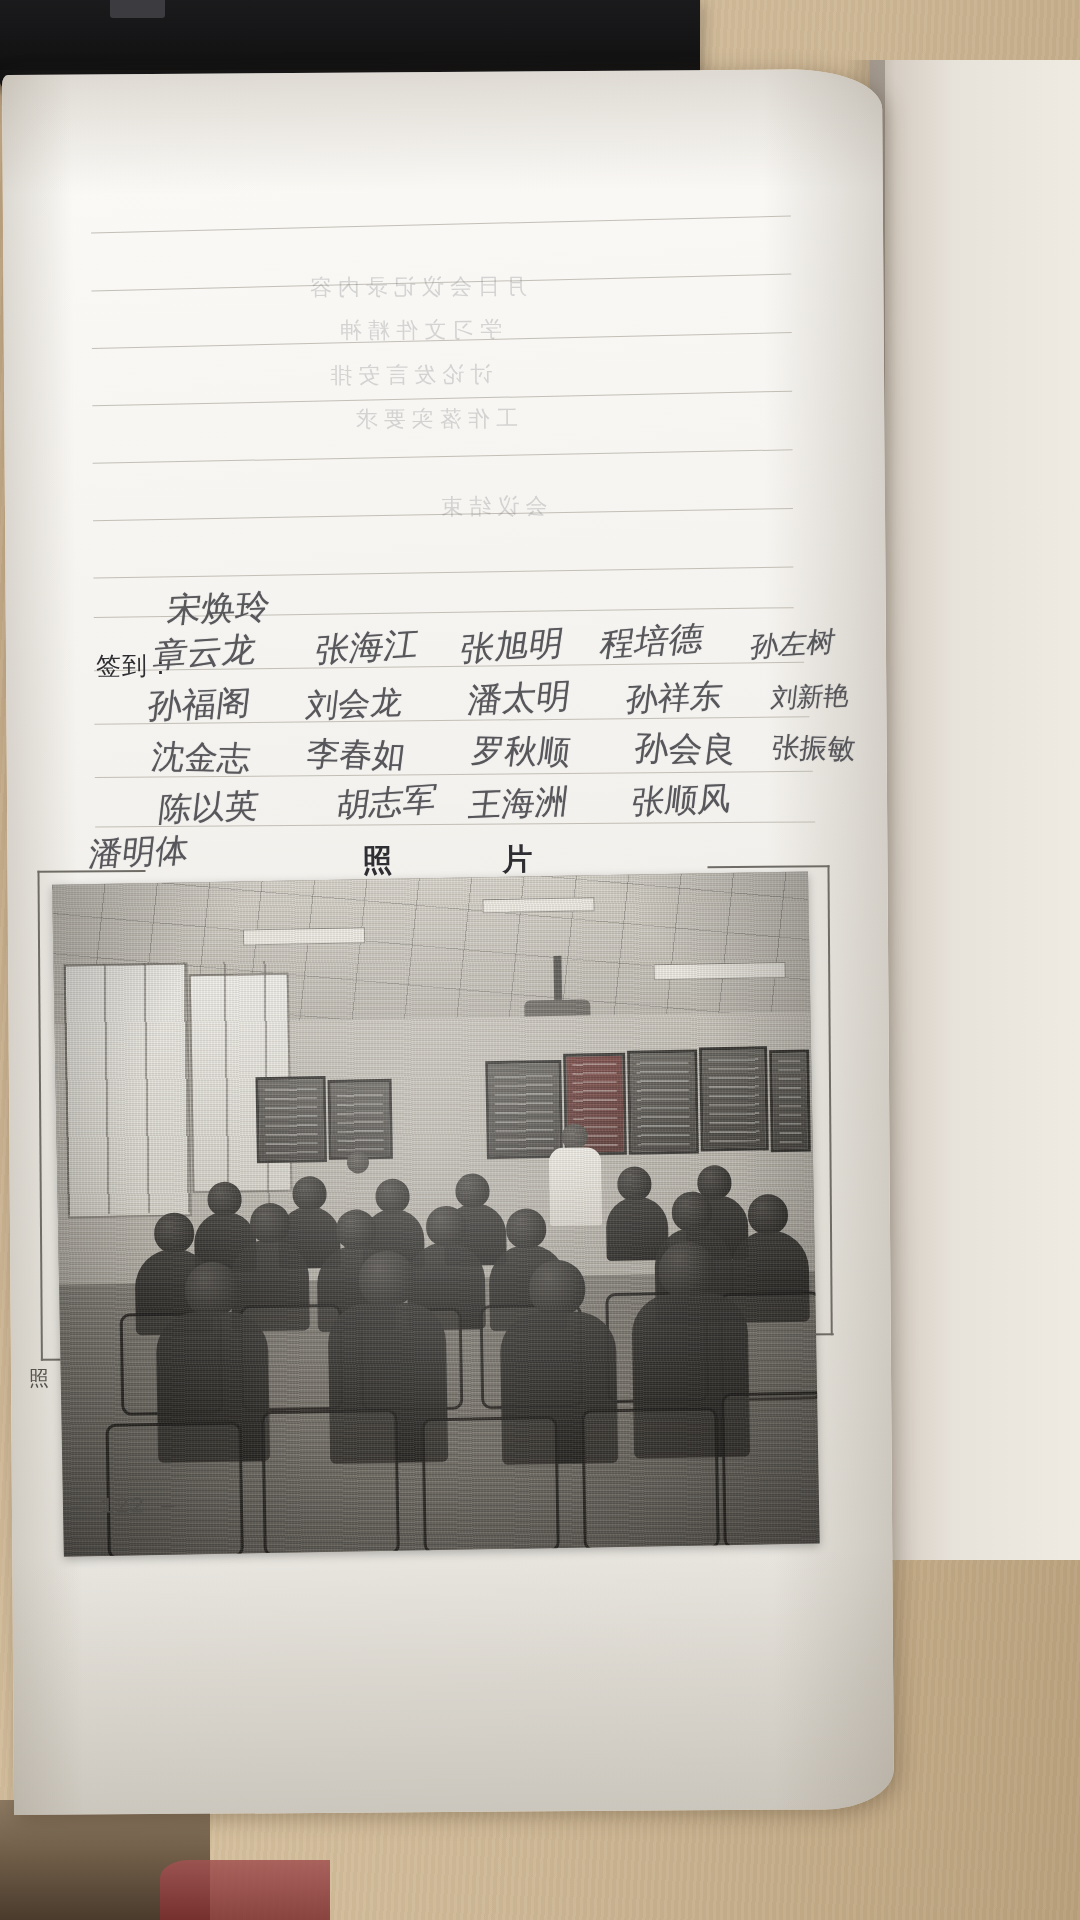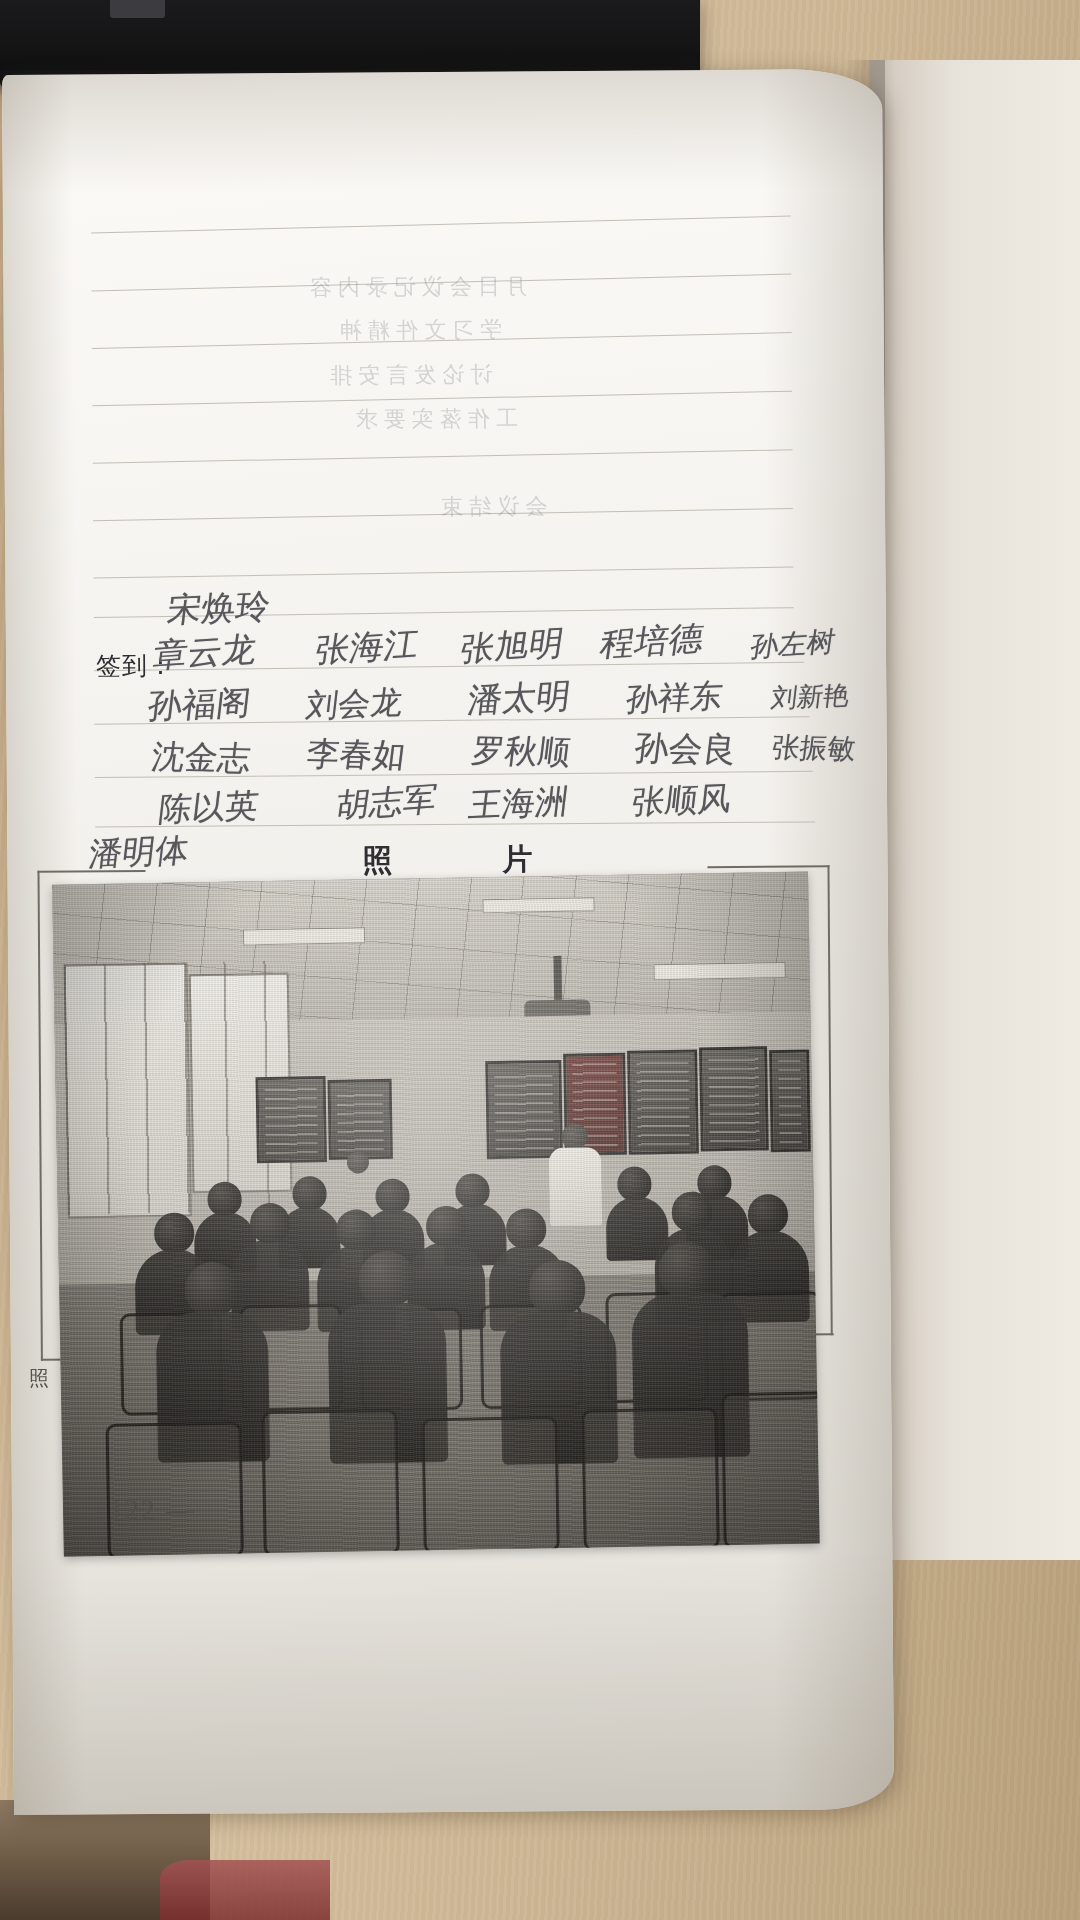--- a/index.html
+++ b/index.html
@@ -283,22 +283,22 @@
     background-image: repeating-linear-gradient(2deg, rgba(255,255,255,.10) 0 2px, rgba(0,0,0,.10) 2px 5px);
     mix-blend-mode: overlay;
     opacity:.55;
   }
 
   
   .page-num {
     position: absolute;
     left: 58px;
     top: 1420px;
-    font-family: Liberation Serif, serif;
-    font-size: 28px;
+    font-family: Liberation Mono, monospace;
+    font-size: 22px;
     color: #4f4d49;
     letter-spacing: 2px;
   }
   .side-char {
     position:absolute;
     left: 18px;
     top: 1290px;
     font-family: "DejaVu Serif", serif;
     font-size: 20px;
     color: #55524e;

